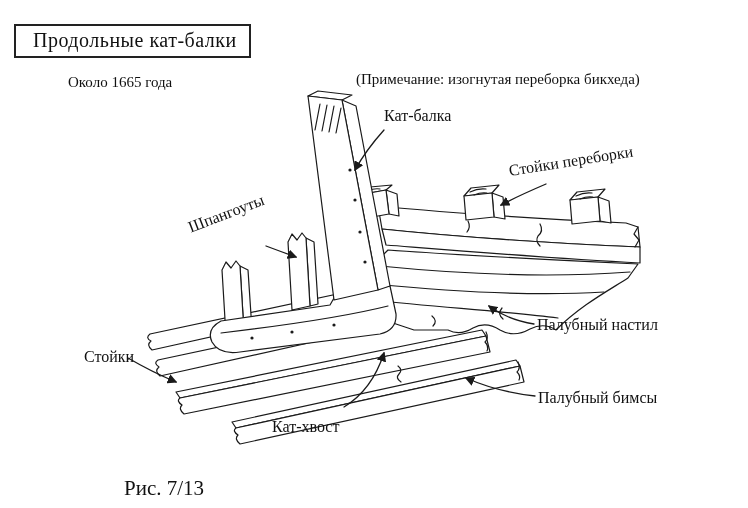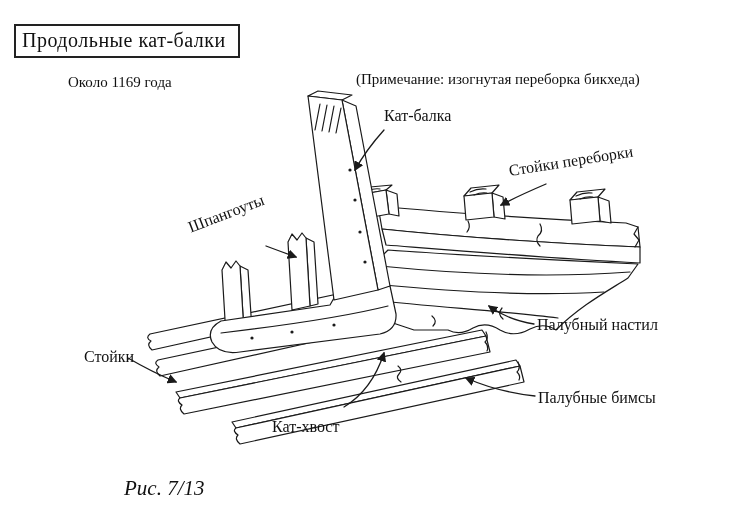--- a/index.html
+++ b/index.html
@@ -6,26 +6,26 @@
   body{
     width:748px;height:508px;background:#ffffff;
     font-family:"Liberation Serif", serif;color:#111;
     overflow:hidden;
   }
   #page{position:relative;width:748px;height:508px;background:#fff;}
   #diagram-svg{position:absolute;left:0;top:0;}
   .lbl{position:absolute;white-space:nowrap;font-size:16px;line-height:1.1;}
   .title-box{
     position:absolute;left:14px;top:24px;
-    border:2px solid #222;padding:3px 12px 4px 6px;
+    border:2px solid #222;padding:3px 12px 4px 17px;
     font-size:20px;letter-spacing:0.5px;background:#fff;
   }
   .subtitle{position:absolute;left:68px;top:74px;font-size:15px;}
   .note{position:absolute;left:356px;top:71px;font-size:15px;}
-  .caption{position:absolute;left:124px;top:476px;font-size:21px;font-style:italic;}
+  .caption{position:absolute;left:124px;top:476px;font-size:21px;}
   .rot-frames{transform:rotate(-21deg);transform-origin:left center;}
   .rot-stanchions{transform:rotate(-9deg);transform-origin:left center;}
 </style>
 </head>
 <body>
 
 <div id="page">
 
   <svg id="diagram-svg" width="748" height="508" viewBox="0 0 748 508" fill="none" stroke="#1a1a1a" stroke-width="1.2" stroke-linejoin="round" stroke-linecap="round">
     <defs>
@@ -114,25 +114,25 @@
       <path d="M 546,184 Q 518,196 501,205" marker-end="url(#ah)"></path>
       <path d="M 266,246 Q 282,252 296,257" marker-end="url(#ah)"></path>
       <path d="M 534,324 Q 508,320 489,306" marker-end="url(#ah)"></path>
       <path d="M 128,358 Q 152,372 176,382" marker-end="url(#ah)"></path>
       <path d="M 344,407 Q 372,390 384,353" marker-end="url(#ah)"></path>
       <path d="M 535,396 Q 498,392 466,378" marker-end="url(#ah)"></path>
     </g>
   </svg>
 
   <div class="title-box">Продольные кат-балки</div>
-  <div class="subtitle">Около 1169 года</div>
+  <div class="subtitle">Около 1665 года</div>
   <div class="note">(Примечание: изогнутая переборка бикхеда)</div>
 
   <div class="lbl" style="left:384px;top:107px;">Кат-балка</div>
   <div class="lbl rot-stanchions" style="left:509px;top:162px;">Стойки переборки</div>
   <div class="lbl rot-frames" style="left:189px;top:219px;">Шпангоуты</div>
   <div class="lbl" style="left:537px;top:316px;text-align:center;">Палубный настил</div>
   <div class="lbl" style="left:84px;top:348px;">Стойки</div>
   <div class="lbl" style="left:272px;top:418px;">Кат-хвост</div>
-  <div class="lbl" style="left:538px;top:389px;">Палубные бимсы</div>
+  <div class="lbl" style="left:538px;top:389px;">Палубный бимсы</div>
 
   <div class="caption">Рис. 7/13</div>
 </div>
 
 </body></html>

